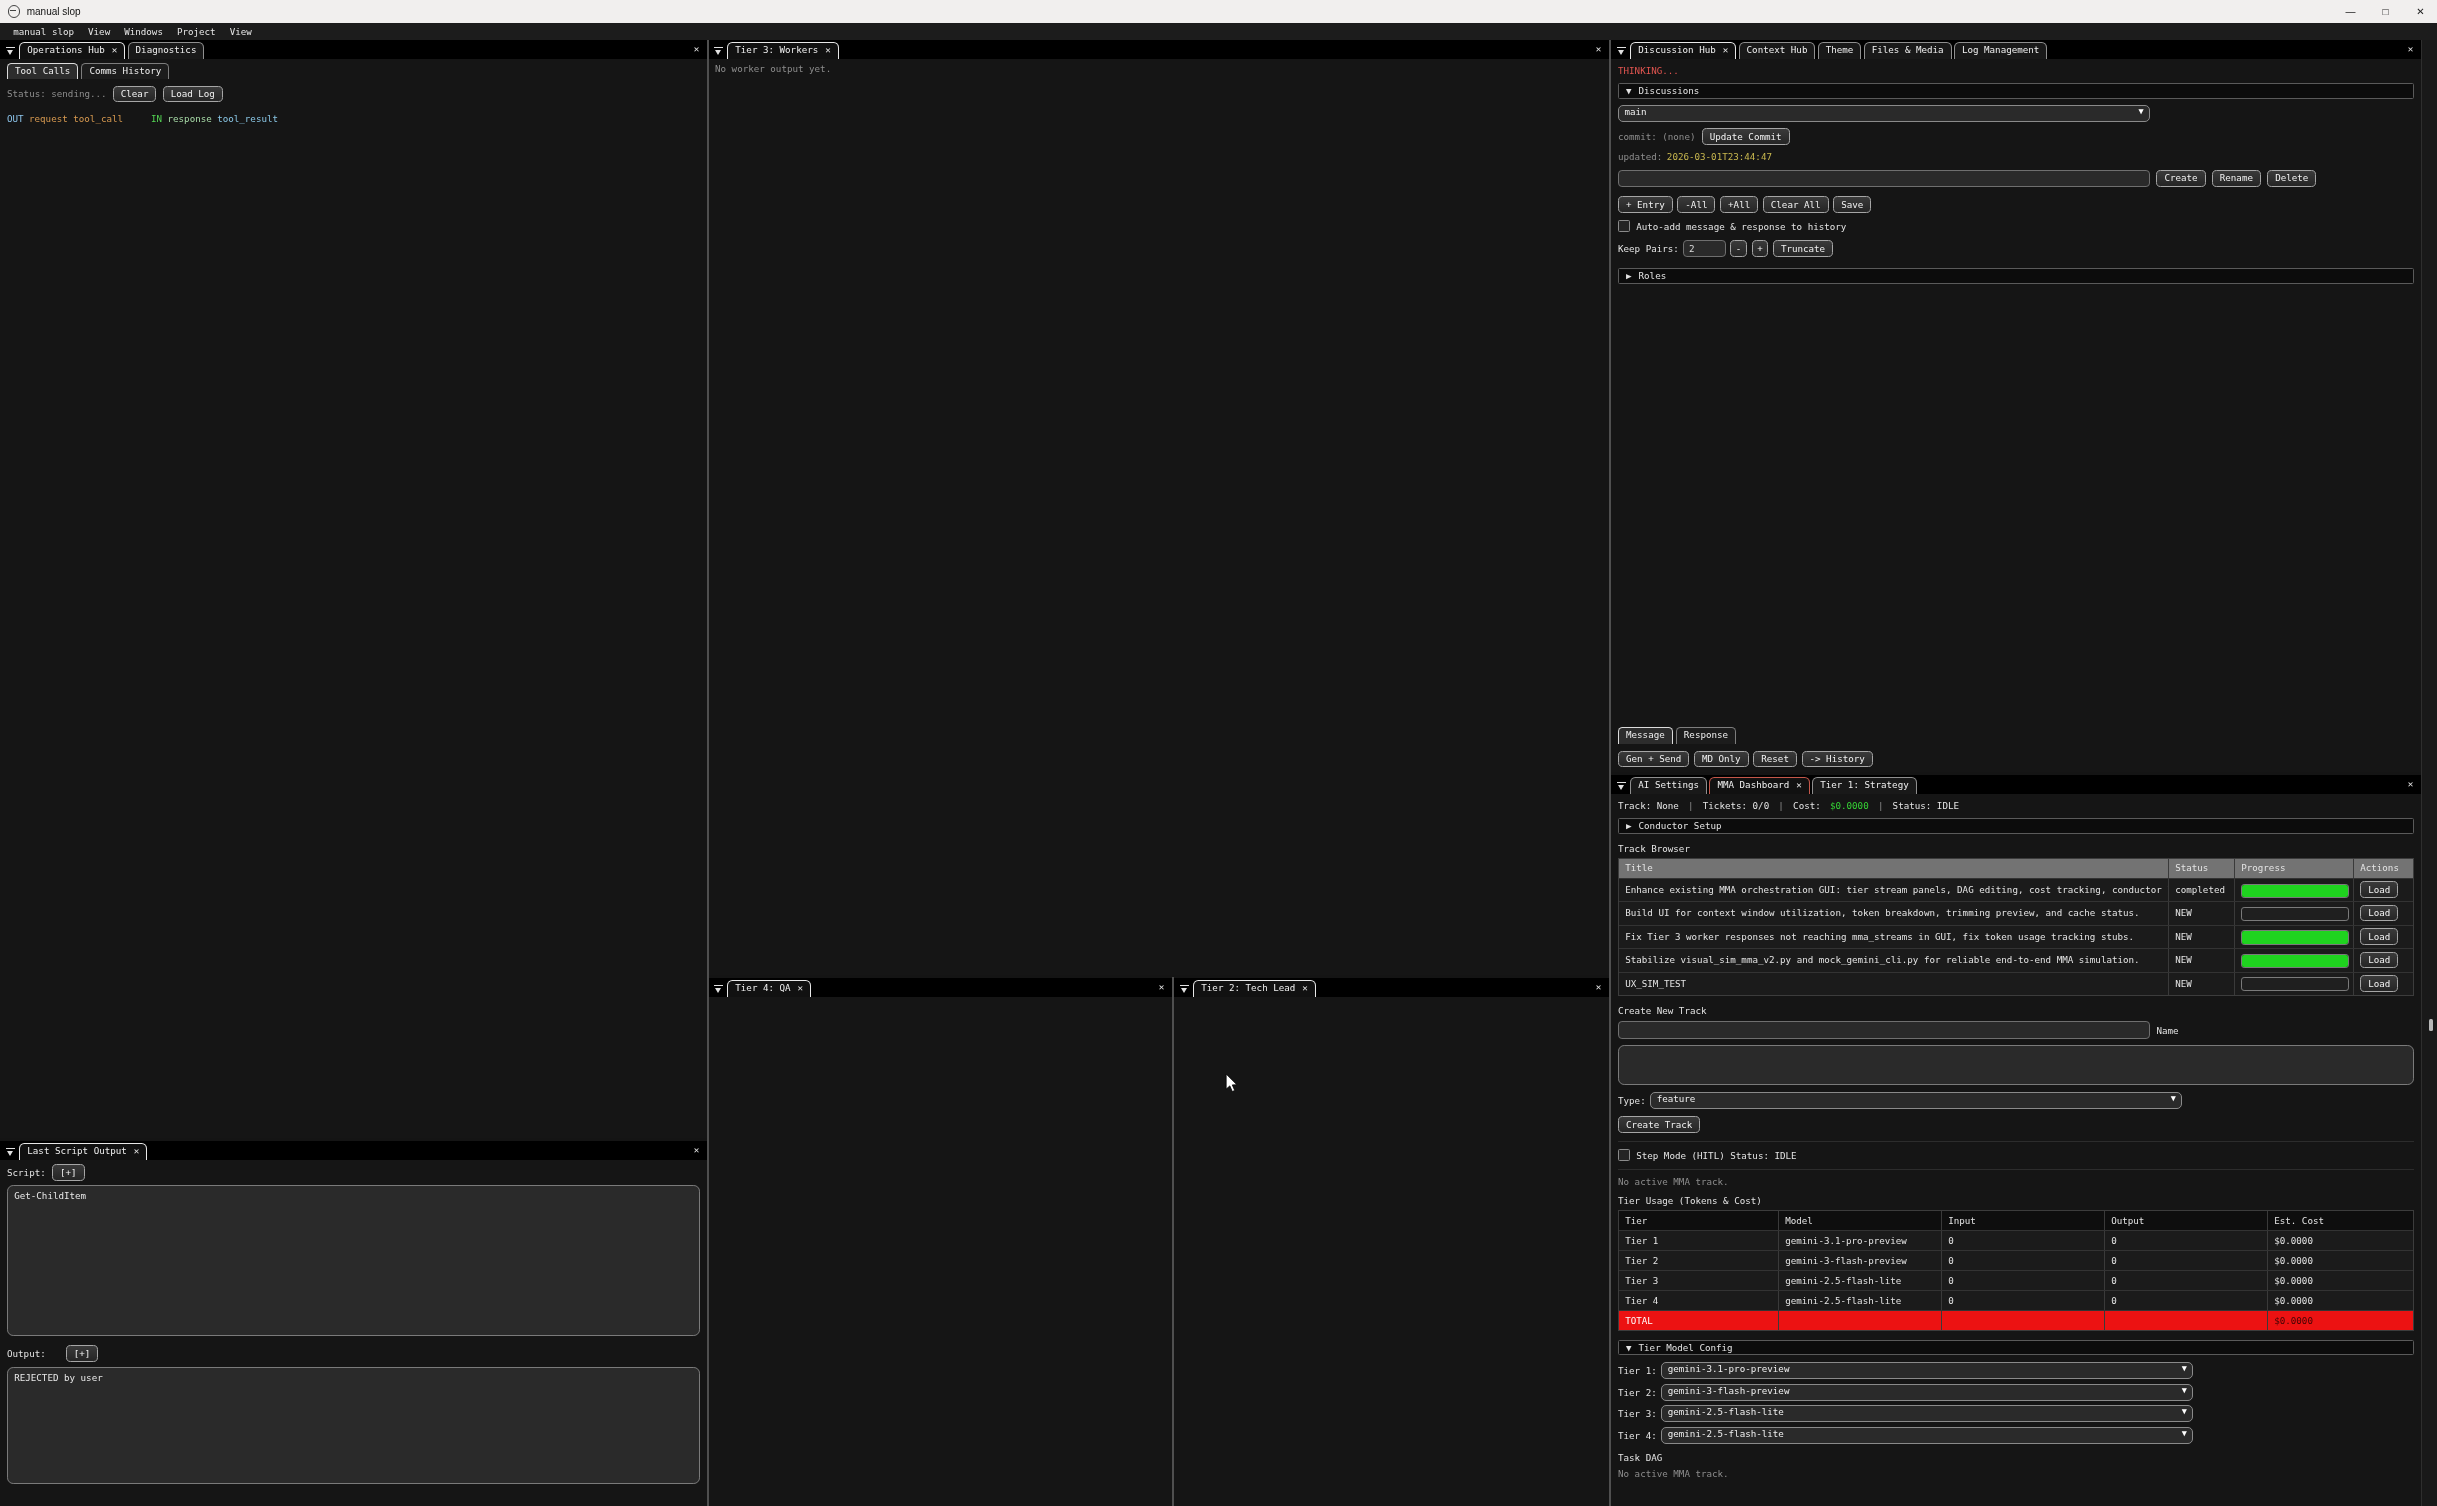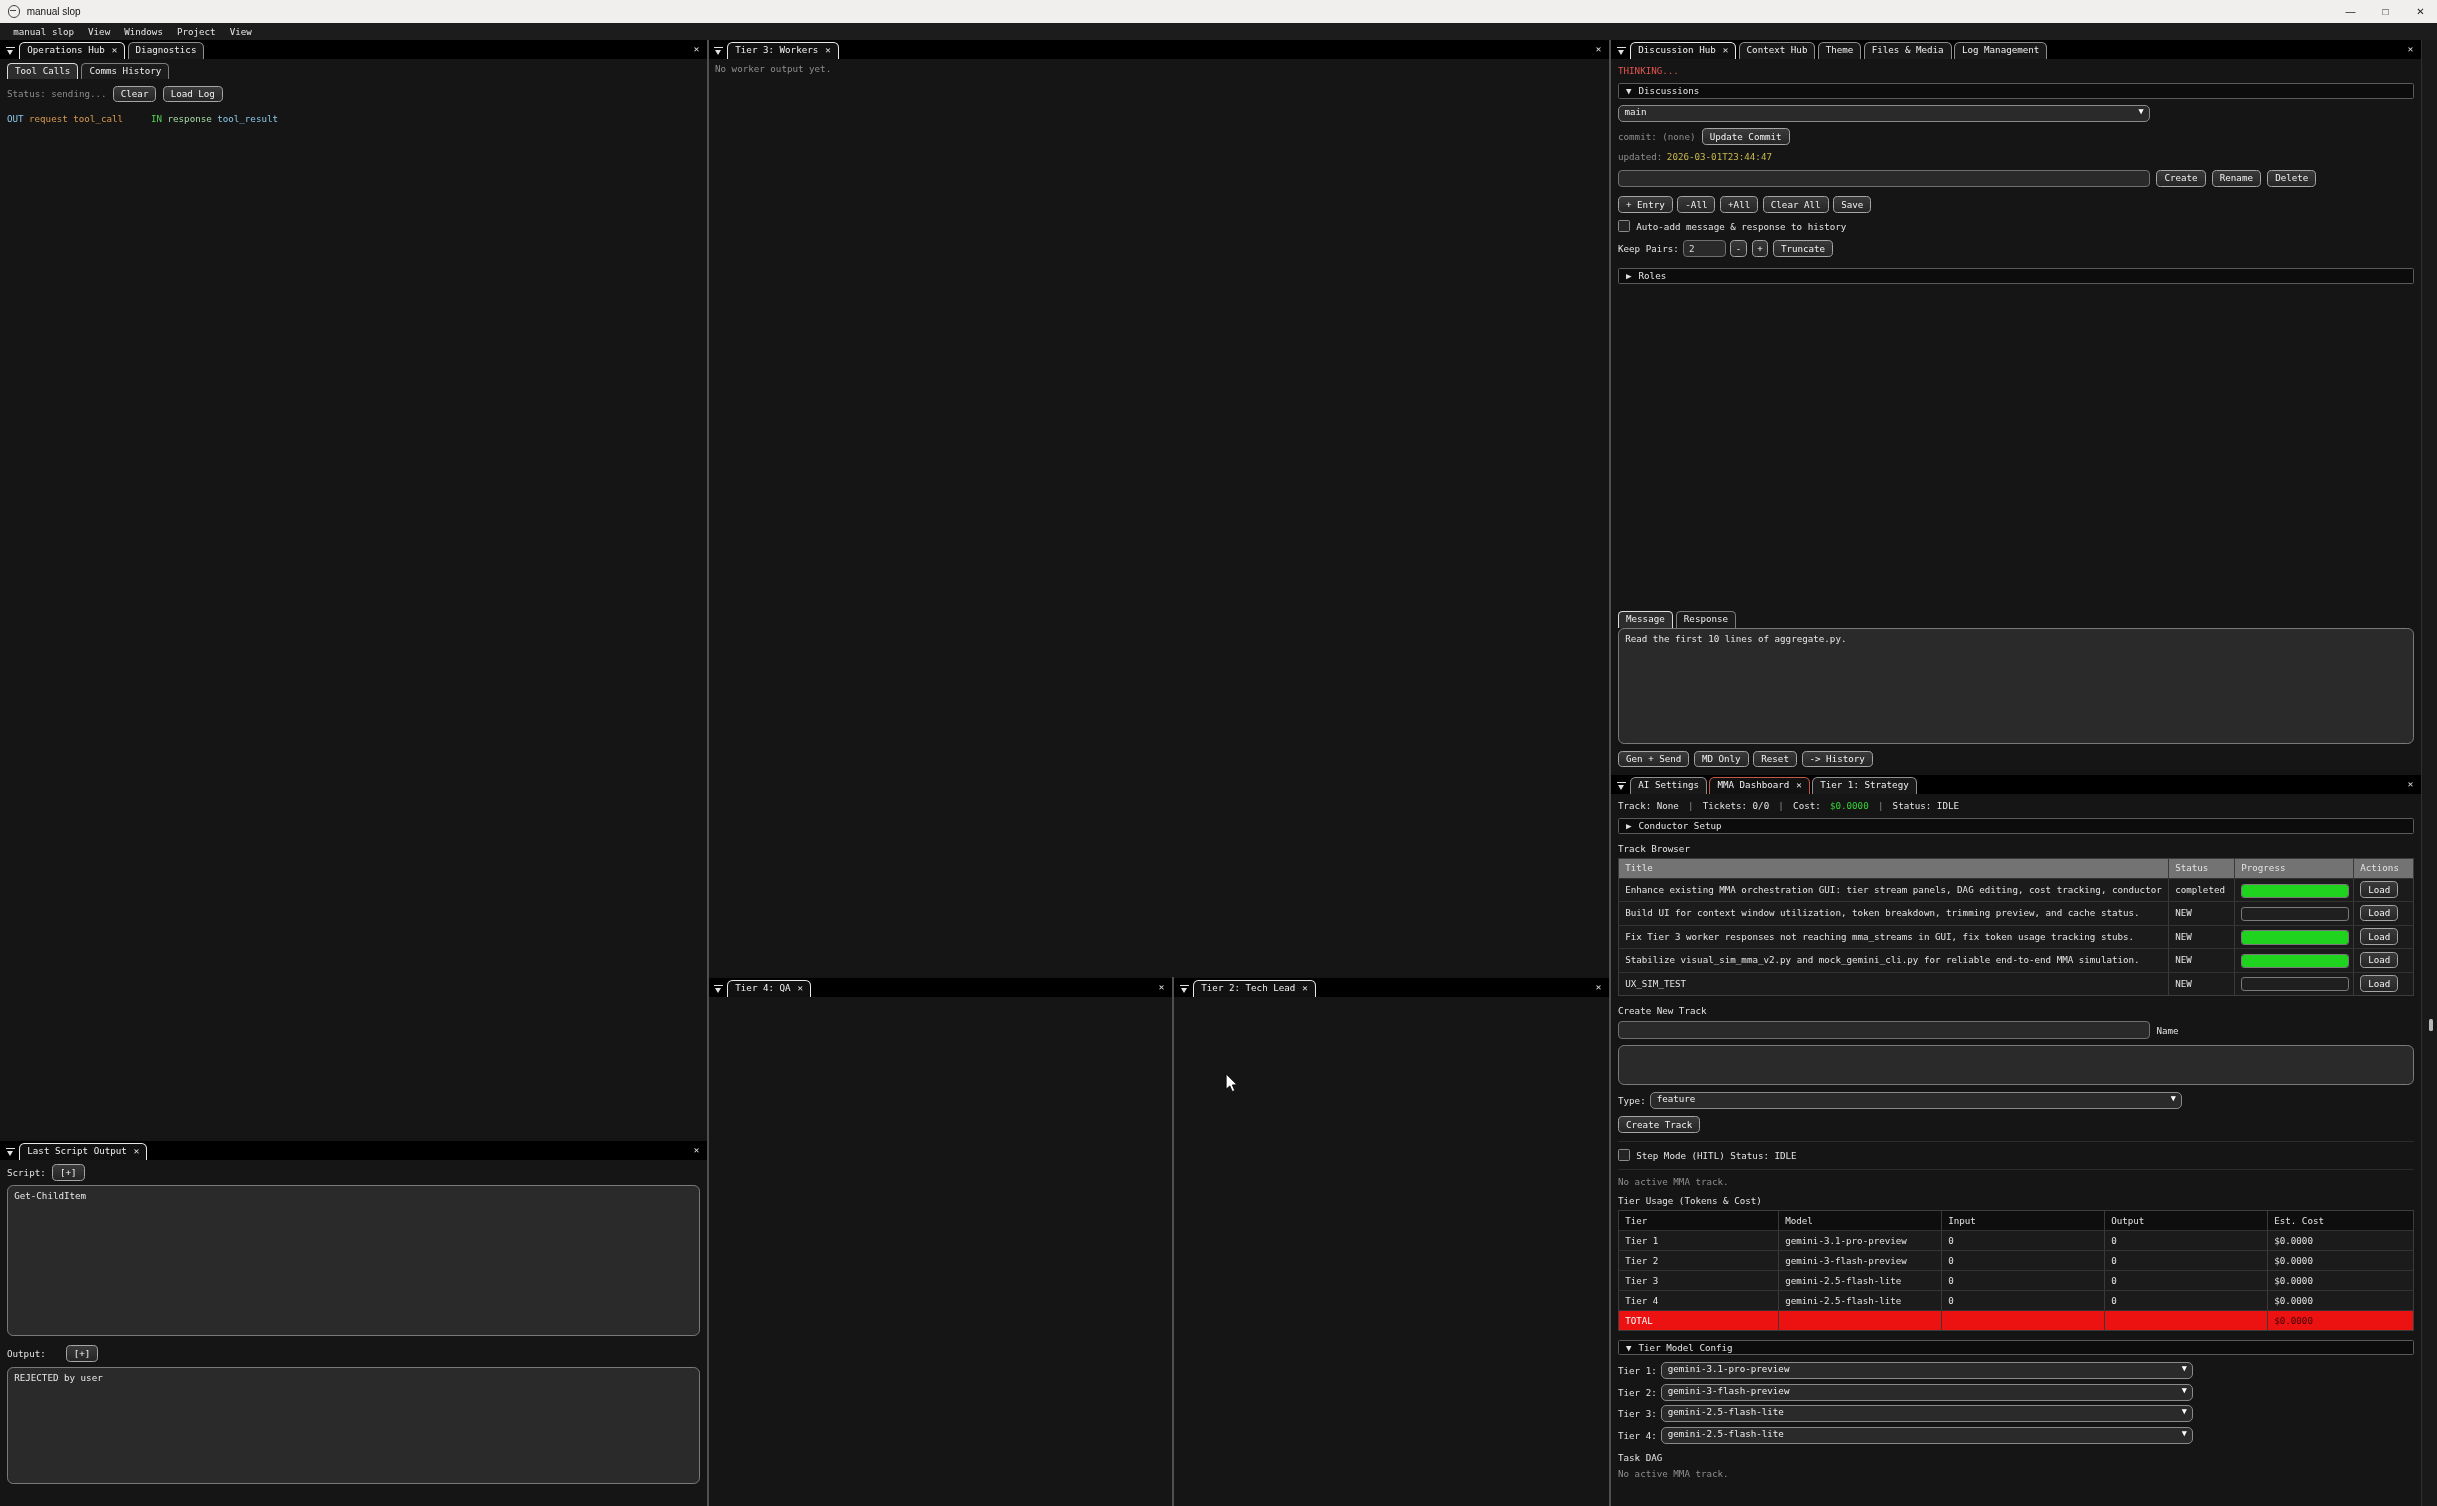--- a/index.html
+++ b/index.html
@@ -276,21 +276,20 @@
       </div>
       <div class="colbar" style="margin-top:10.8px;">
         <span>▶</span>
         <span>Roles</span>
       </div>
       <div class="spacer"></div>
       <div class="stabs">
         <div class="stab active">Message</div>
         <div class="stab">Response</div>
       </div>
-      <textarea class="ta" style="height: 116px;">Read the first 10 lines of aggregate.py.</textarea>
       <div class="row" style="margin-top:7px;gap:4.6px;">
         <span class="btn">Gen + Send</span>
         <span class="btn">MD Only</span>
         <span class="btn">Reset</span>
         <span class="btn">-&gt; History</span>
       </div>
     </div>
   </div>
 
   <div class="panel" style="left:1611px;top:775px;width:810px;height:731px;">

